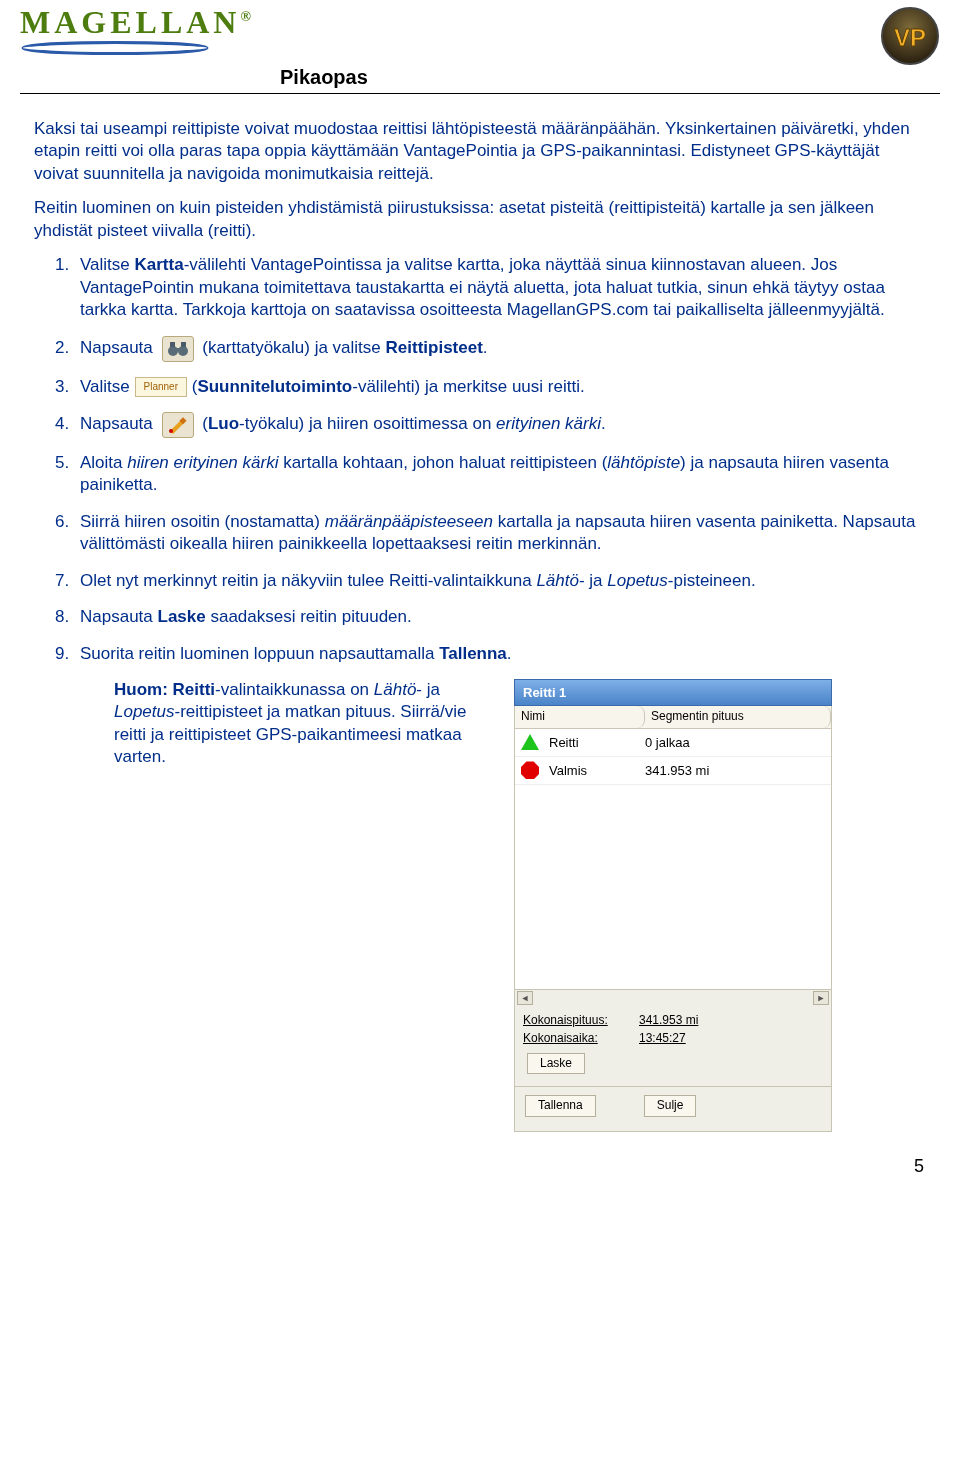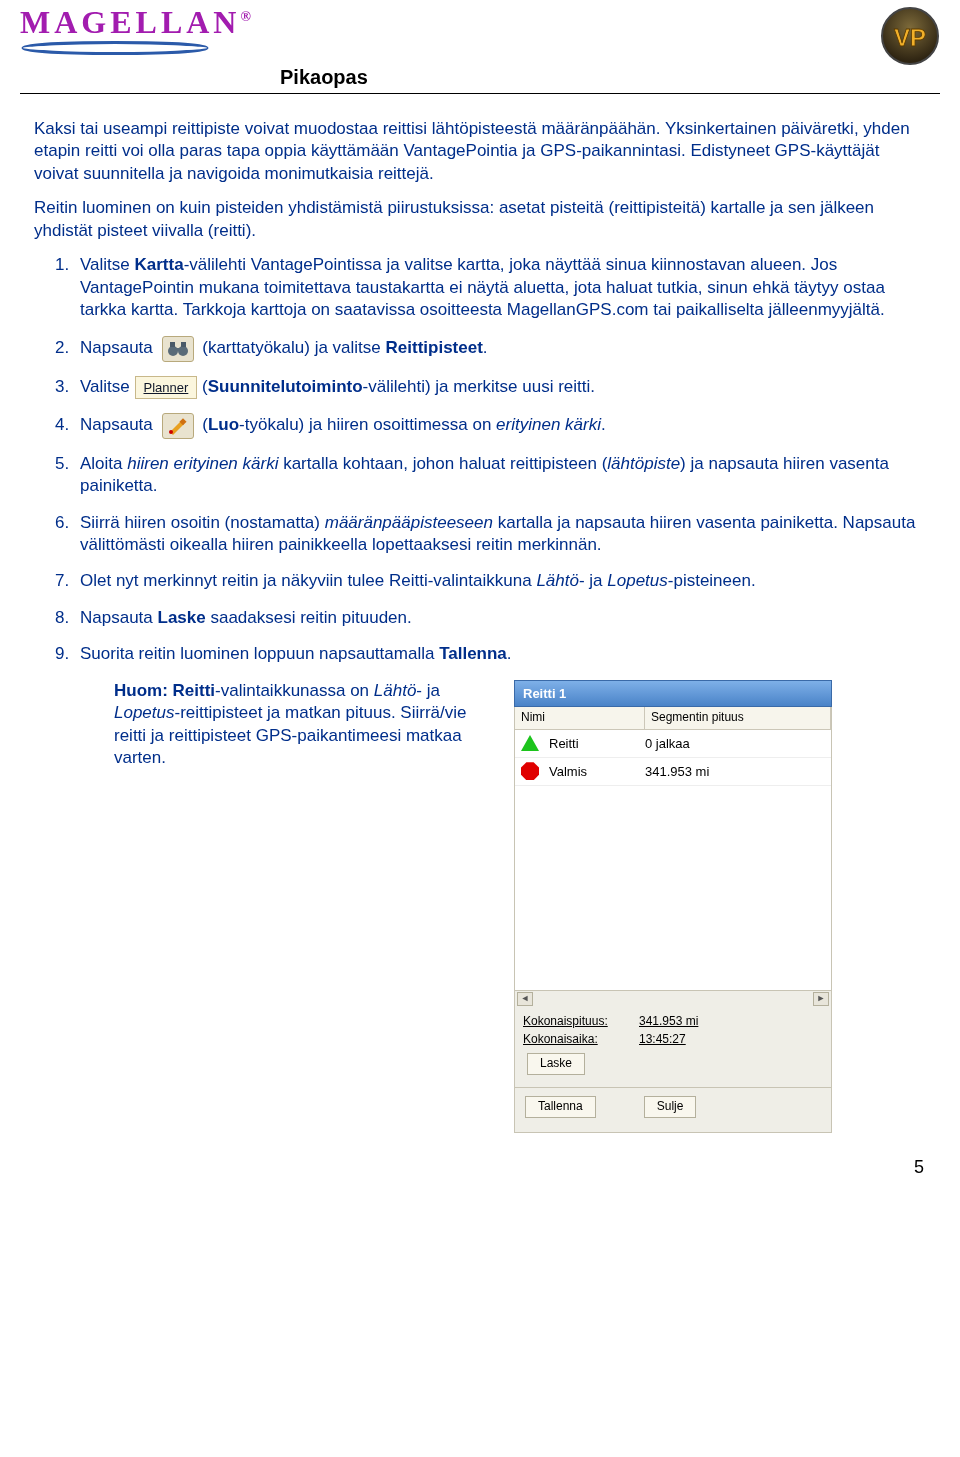--- a/index.html
+++ b/index.html
@@ -5,43 +5,43 @@
   * { box-sizing: border-box; margin: 0; padding: 0; }
   body {
     width: 960px;
     font-family: Arial, Helvetica, sans-serif;
     color: #000;
     background: #fff;
     padding: 0 20px 40px 20px;
   }
   .top-bar { display: flex; justify-content: space-between; align-items: flex-start; padding-top: 6px; }
   .logo-block { display: flex; flex-direction: column; align-items: flex-start; }
-  .logo-text { font-family: "Times New Roman", serif; font-size: 32px; font-weight: bold; letter-spacing: 4px; color: #a21caf; line-height: 1; }
+  .logo-text { font-family: "Times New Roman", serif; font-size: 32px; font-weight: bold; letter-spacing: 4px; color: #4d7c0f; line-height: 1; }
   .logo-text sup { font-size: 14px; vertical-align: super; }
   .logo-swoosh { width: 190px; height: 16px; margin-top: 2px; }
   .vp-badge { width: 60px; height: 60px; }
   .page-title { text-align: left; font-weight: bold; font-size: 20px; margin-left: 260px; margin-top: -4px; }
   .hr { border: none; border-top: 1.5px solid #000; margin: 4px 0 24px 0; }
   .content { padding: 0 14px; font-size: 17px; line-height: 1.32; color: #002e8a; }
   .section-title { font-weight: bold; font-size: 19px; margin-bottom: 8px; }
   .para { margin-bottom: 12px; }
   ol.steps { list-style: decimal; padding-left: 40px; }
   ol.steps > li { margin-bottom: 14px; padding-left: 6px; }
   .b { font-weight: bold; color: #002e8a; }
   .i { font-style: italic; }
   .inline-icon { display: inline-block; vertical-align: middle; margin: 0 4px; }
   .tool-icon { width: 32px; height: 26px; background: #e9e3cf; border: 1px solid #b8a97c; border-radius: 3px; display: inline-flex; align-items: center; justify-content: center; }
-  .planner-btn { display:inline-block; padding: 2px 8px; background: #fbf6de; border: 1px solid #c8b88a; font-size: 13px; color: #0f172a; vertical-align: middle; text-decoration: underline; }
+  .planner-btn { display:inline-block; padding: 2px 8px; background: #fbf6de; border: 1px solid #c8b88a; font-size: 10px; color: #a16207; vertical-align: middle; }
   .layout-row { display: flex; gap: 20px; margin-top: 13px; margin-left: 80px; }
   .note-text { flex: 1; max-width: 380px; }
   .route-panel { width: 318px; font-size: 13px; font-family: Tahoma, Arial, sans-serif; color: #000; }
   .panel-title { background: linear-gradient(#7eb0e8, #4a83c8); color: #fff; font-weight: bold; padding: 4px 8px; border: 1px solid #3a6aa8; }
   .panel-body { background: #efeee7; border: 1px solid #c8c4b4; border-top: none; }
   .panel-headers { display:flex; background:#f7f5ec; border-bottom:1px solid #ccc7b8; font-size:12px; }
-  .panel-headers > div { padding:3px 6px; border-right:1px solid #ccc7b8; }
+  .panel-headers > div { padding:3px 6px; border-right:1px solid #ccc7b8;border-radius:8px; }
   .hcol1 { width: 130px; }
   .hcol2 { flex:1; }
   .panel-row { display:flex; align-items:center; padding:4px 6px; background:#fff; border-bottom:1px solid #eee; min-height:28px; }
   .panel-row.alt { background:#fff; }
   .shape { width:18px; height:18px; margin-right:10px; display:inline-block; }
   .tri { width:0; height:0; border-left:9px solid transparent; border-right:9px solid transparent; border-bottom:16px solid #1cc41c; }
   .octa { width:18px; height:18px; background:#e00000; clip-path: polygon(30% 0,70% 0,100% 30%,100% 70%,70% 100%,30% 100%,0 70%,0 30%); }
   .panel-list-body { background:#fff; height: 260px; position:relative; }
   .scrollbar-h { height:18px; background:#efeee7; border-top:1px solid #c8c4b4; display:flex; align-items:center; justify-content:space-between; padding:0 2px; }
   .sb-btn { width:16px; height:14px; background:#e8e5da; border:1px solid #b4b09c; display:inline-flex; align-items:center; justify-content:center; font-size:9px; color:#555; }

